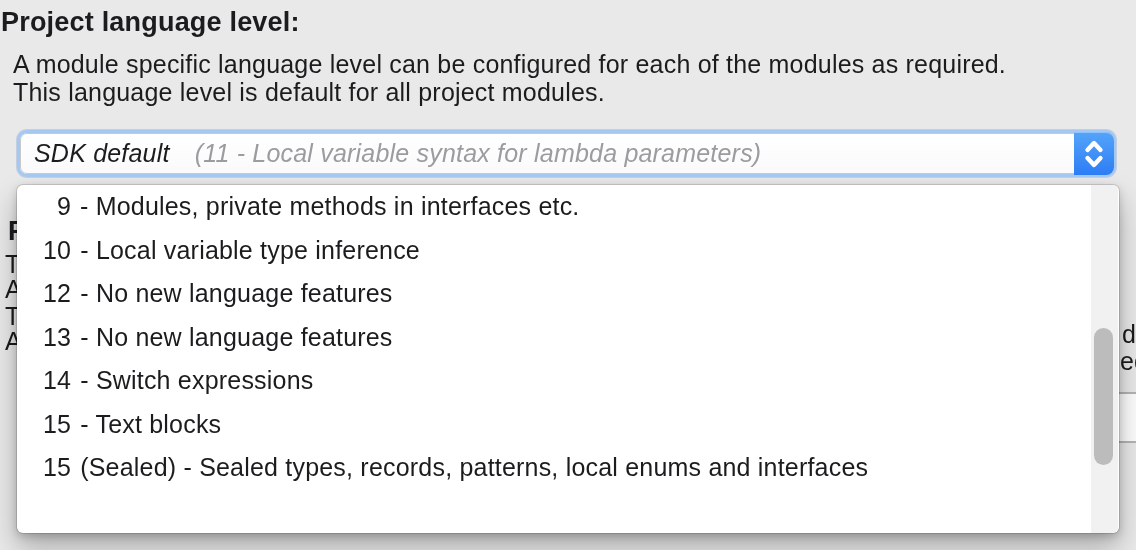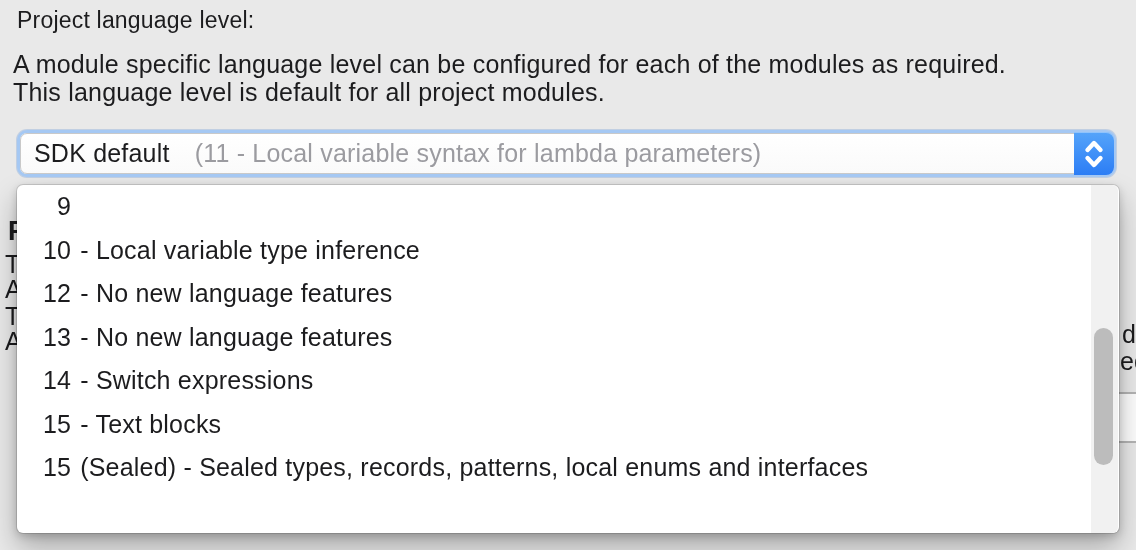--- a/index.html
+++ b/index.html
@@ -4,21 +4,21 @@
 <style>
   html,body{margin:0;padding:0;}
   body{
     width:1136px;height:550px;position:relative;overflow:hidden;
     background:#e9e9e9;
     font-family:"Liberation Sans", sans-serif;
     color:#1c1c1e;
     -webkit-font-smoothing:antialiased;
   }
   
-  .hdr{position:absolute;left:17px;top:7px;font-size:23px;font-weight:normal;letter-spacing:.2px;}
+  .hdr{position:absolute;left:1px;top:7px;font-size:27px;font-weight:bold;letter-spacing:.2px;}
   .desc{position:absolute;left:13px;top:50px;font-size:25px;line-height:28px;letter-spacing:.2px;}
 
   
   .frag{position:absolute;font-size:25px;color:#1c1c1e;white-space:nowrap;z-index:1;}
   .frag.bold{font-weight:bold;font-size:27px;}
   .fl0{left:8px;top:216px;}
   .fl1{left:5px;top:250px;}
   .fl2{left:5px;top:275px;}
   .fl3{left:5px;top:302px;}
   .fl4{left:5px;top:327px;}
@@ -29,20 +29,21 @@
     background:#fdfdfd;border-top:2px solid #b4b4b4;border-bottom:2px solid #b4b4b4;
     box-sizing:border-box;
   }
 
   
   .sel-wrap{
     position:absolute;left:17px;top:130px;width:1099px;height:47px;z-index:4;
     box-sizing:border-box;border:3px solid #a5c8f3;border-radius:10px;
     box-shadow:0 0 0 1px rgba(120,160,215,.35);
     background:#fff;
+    font-style:italic;
   }
   .sel-field{
     position:absolute;inset:0;border:1px solid #c9c9c9;border-radius:7px;
     background:linear-gradient(#ffffff,#fafafa);
     display:flex;align-items:center;padding-left:13px;overflow:hidden;
     font-size:25px;letter-spacing:.2px;white-space:nowrap;
   }
   .sel-hint{color:#9b9ba0;margin-left:25px;}
   .sel-cap{
     position:absolute;top:-1px;right:-1px;bottom:-1px;width:40px;
@@ -102,20 +103,21 @@
       <polyline points="4.5,12 11,5 17.5,12" fill="none" stroke="#ffffff" stroke-width="4.4" stroke-linecap="round" stroke-linejoin="round"></polyline>
       <polyline points="4.5,20 11,27 17.5,20" fill="none" stroke="#ffffff" stroke-width="4.4" stroke-linecap="round" stroke-linejoin="round"></polyline>
     </svg>
   </div>
 </div>
 
 <div class="menu">
   <div class="menu-list">
   <div class="dd-item">
     <span class="num">9</span>
+    <span class="rest">- Modules, private methods in interfaces etc.</span>
   </div>
 
   <div class="dd-item">
     <span class="num">10</span>
     <span class="rest">- Local variable type inference</span>
   </div>
 
 
   <div class="dd-item">
     <span class="num">12</span>

